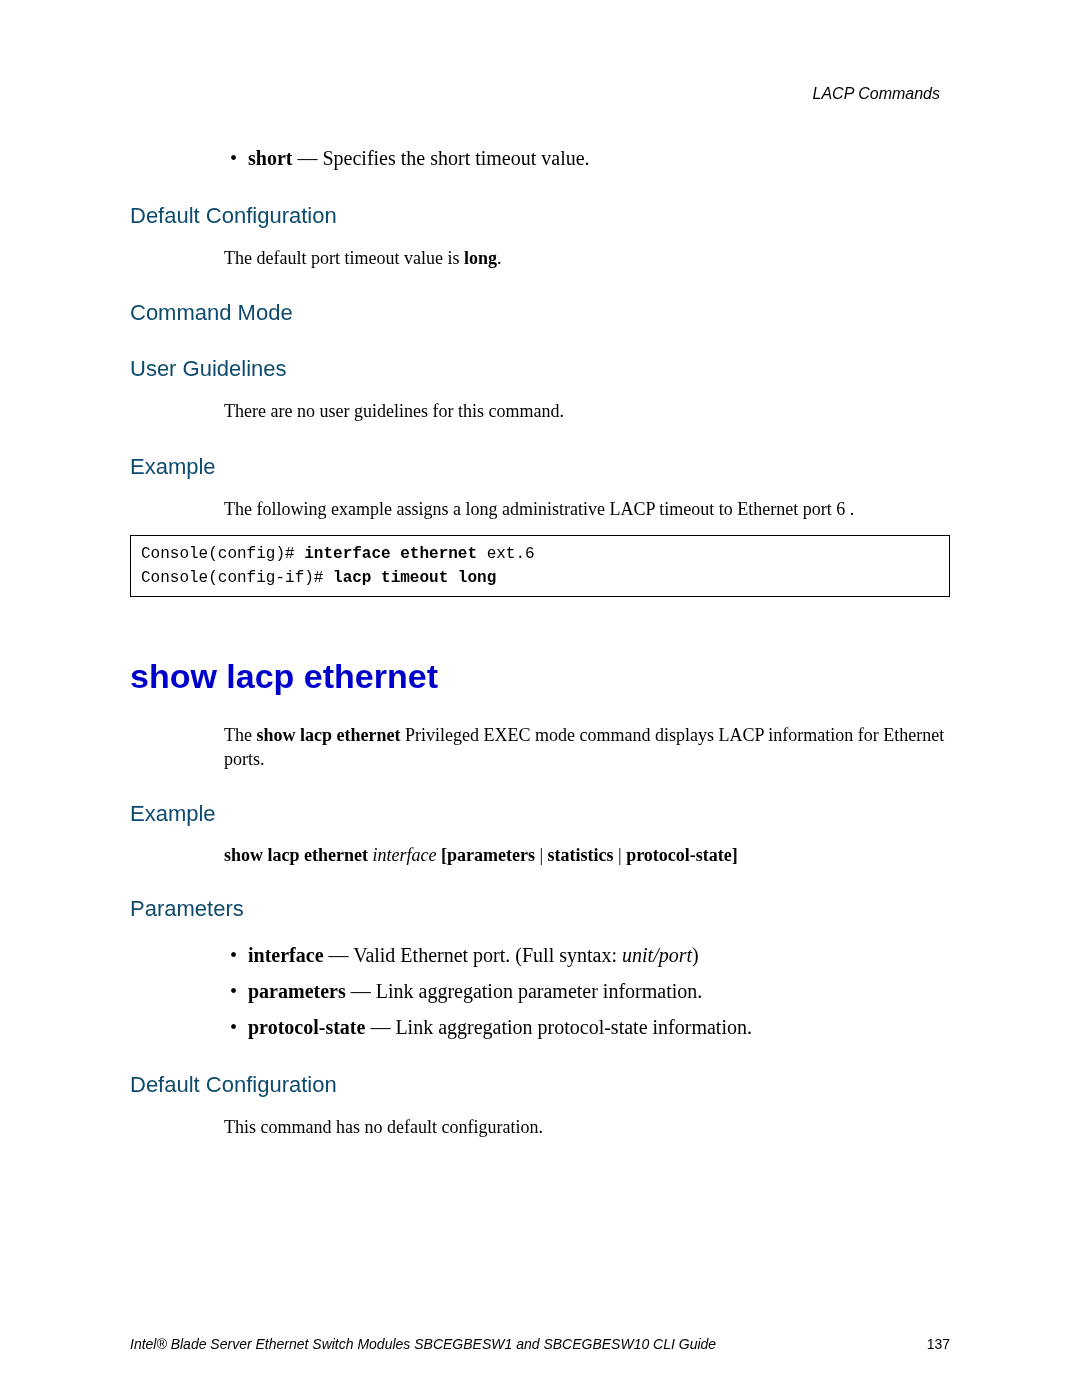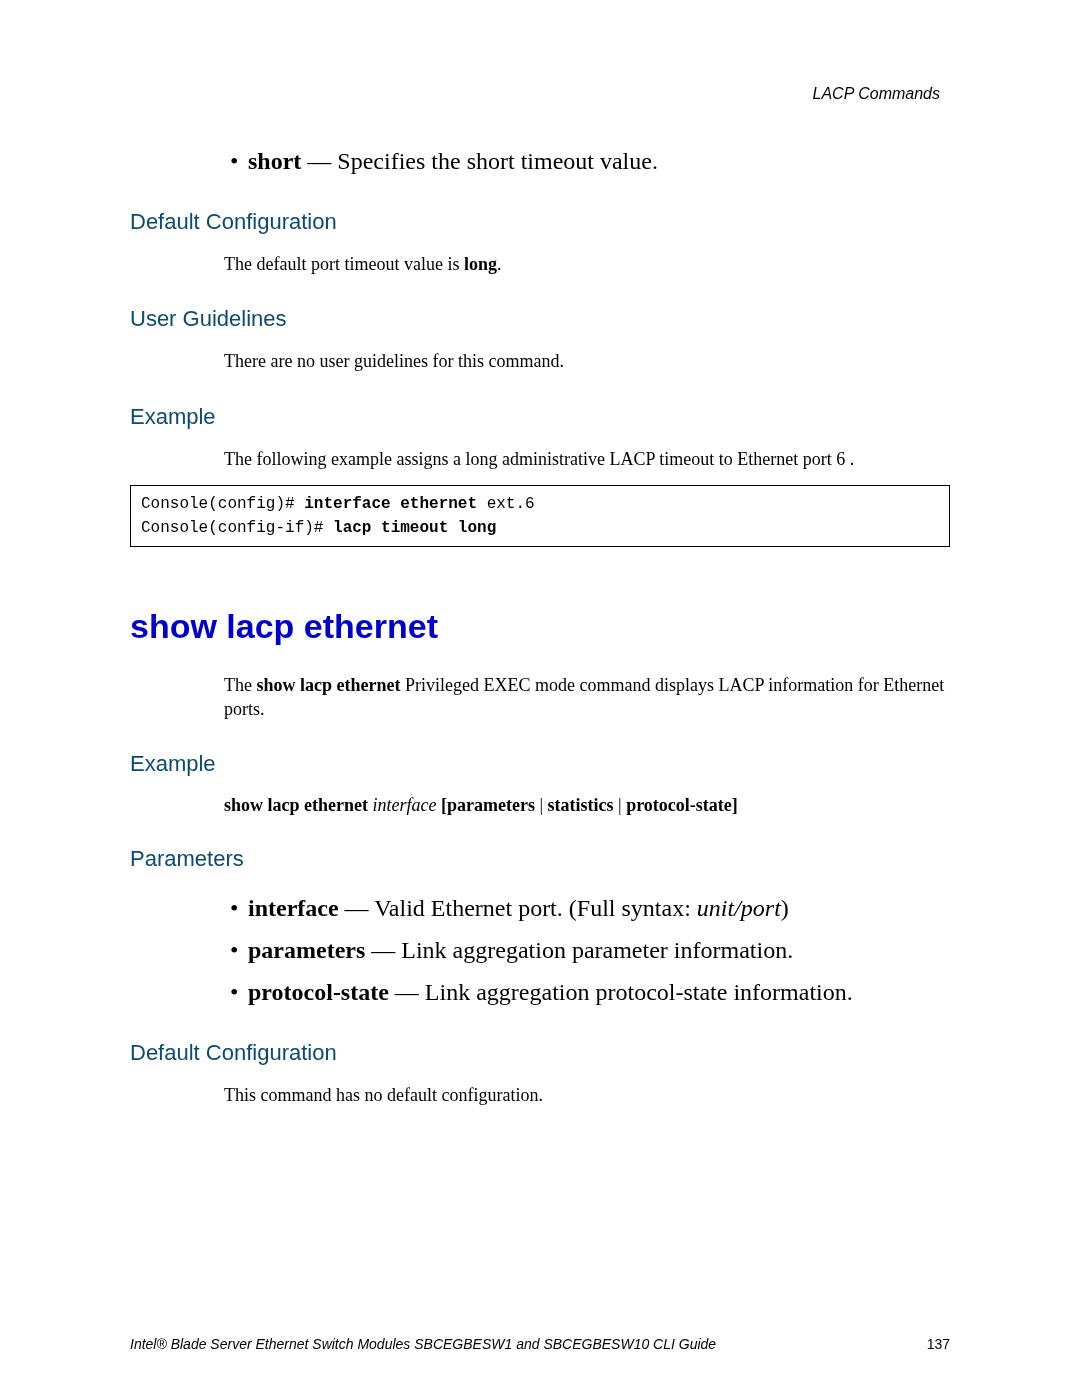--- a/index.html
+++ b/index.html
@@ -29,21 +29,21 @@
       font-size: 16px;
     }
     .content {
       margin-top: 58px;
     }
     .bullet-list {
       margin-left: 100px;
       list-style: none;
     }
     .bullet-list li {
-      font-size: 24px;
+      font-size: 20px;
       line-height: 1.5;
       position: relative;
       padding-left: 18px;
       margin-bottom: 6px;
     }
     .bullet-list li::before {
       content: "•";
       position: absolute;
       left: 0;
       top: 0;
@@ -111,20 +111,21 @@
 
   <div class="content">
 
     <ul class="bullet-list">
       <li><span class="bold">short</span><span> — Specifies the short timeout value.</span></li>
     </ul>
 
     <h3 class="section-heading">Default Configuration</h3>
     <p class="body-text"><span>The default port timeout value is </span><span class="bold">long</span><span>.</span></p>
 
+    <h3 class="section-heading">Command Mode</h3>
 
     <h3 class="section-heading">User Guidelines</h3>
     <p class="body-text">There are no user guidelines for this command.</p>
 
     <h3 class="section-heading">Example</h3>
     <p class="body-text">The following example assigns a long administrative LACP timeout to Ethernet port 6 .</p>
 
     <div class="code-block"><span>Console(config)# </span><span class="mono-bold">interface ethernet</span><span> ext.6</span>
 <span>Console(config-if)# </span><span class="mono-bold">lacp timeout long</span></div>
 

